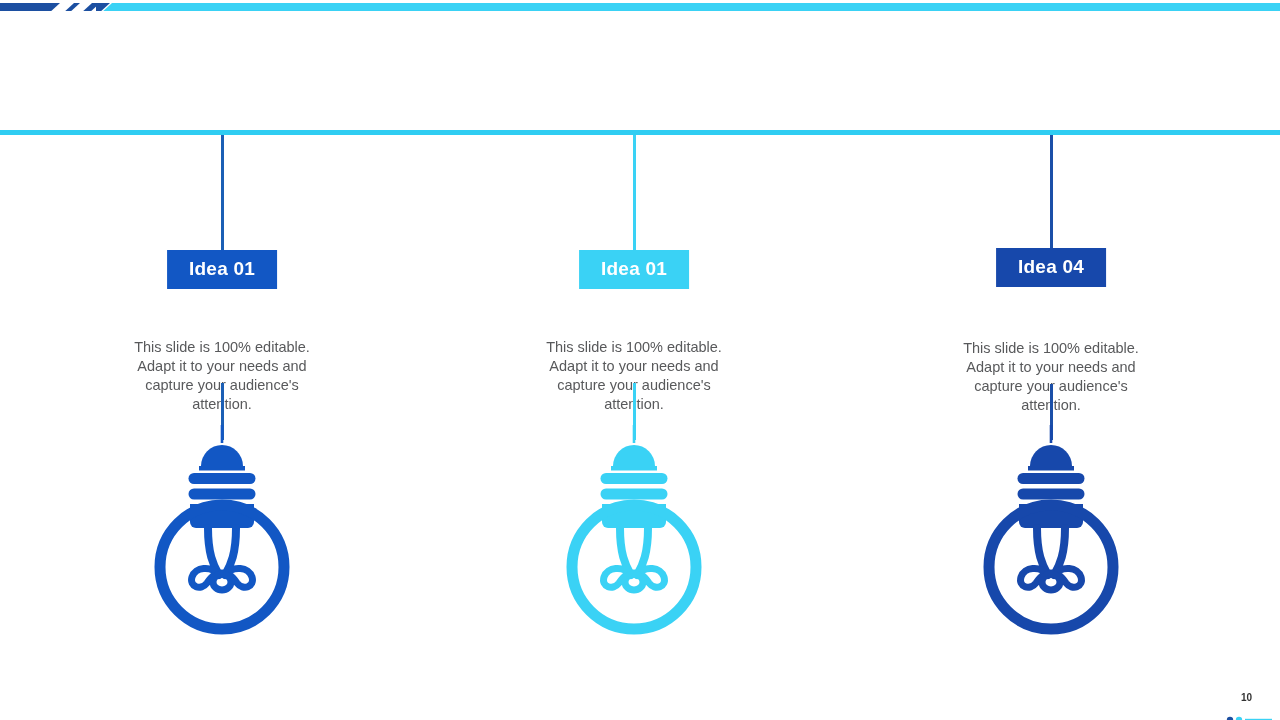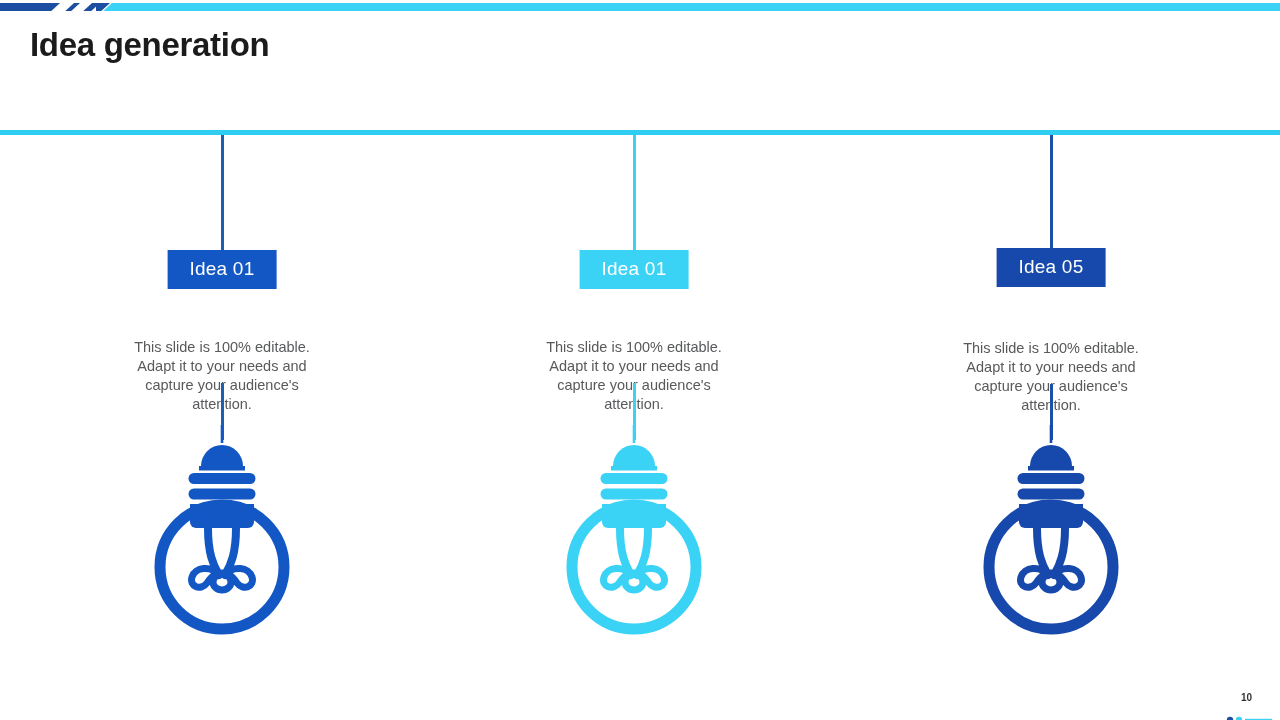--- a/index.html
+++ b/index.html
@@ -65,21 +65,21 @@
 
   .badge {
     position: absolute;
     top: 115px;
     left: 50%;
     transform: translateX(-50%);
     padding: 8px 22px 9px 22px;
     min-width: 108px;
     text-align: center;
     font-size: 19px;
-    font-weight: normal;
+    font-weight: bold;
     color: #ffffff;
     letter-spacing: 0.2px;
     white-space: nowrap;
   }
   .col-3 .badge { top: 113px; }
 
   .desc {
     position: absolute;
     top: 163px;
     left: 50%;
@@ -135,21 +135,20 @@
     <svg width="1280" height="11" viewBox="0 0 1280 11">
       <rect id="tb-left" x="0" y="0" width="96" height="11" fill="#1c4fa1"></rect>
       <rect id="tb-right" x="96" y="0" width="1184" height="11" fill="#3ad2f5"></rect>
       <polygon id="tb-sl1" points="60,0 74,0 62,11 48,11" fill="#ffffff"></polygon>
       <polygon id="tb-sl2" points="80,0 92,0 80,11 68,11" fill="#ffffff"></polygon>
       <polygon id="tb-sl3" points="100,0 112,0 100,11 88,11" fill="#ffffff"></polygon>
       <polygon id="tb-tip" points="96,0 110,0 98,11 96,11" fill="#1c4fa1"></polygon>
     </svg>
   </div>
 
-  <div class="page-title" style="color: rgb(27, 27, 27);">Idea generation</div>
 
   <div class="hrule" id="hrule" style="background: rgb(47, 205, 242);"></div>
 
   <div class="col col-1">
     <div class="connector-top" id="c1-top" style="background: rgb(27, 95, 181);"></div>
     <div class="badge" id="c1-badge" style="background: rgb(18, 87, 196);">Idea 01</div>
     <div class="desc" style="color: rgb(88, 89, 91);">This slide is 100% editable. Adapt it to your needs and capture your audience's attention.</div>
     <div class="connector-bottom" id="c1-bot" style="background: rgb(27, 95, 181);"></div>
     <div class="bulb-wrap">
       <svg viewBox="0 0 150 215">
@@ -189,21 +188,21 @@
           <path d="M89 103 C89 128 84 140 78 150" stroke-width="8" stroke-linecap="round"></path>
           <path d="M72 150 C64 140 48 142 45 152 C42 162 54 166 60 158 C65 151 68 148 75 148 C82 148 85 151 90 158 C96 166 108 162 105 152 C102 142 86 140 78 150" stroke-width="7" stroke-linejoin="round" stroke-linecap="round"></path>
           <ellipse cx="75" cy="157" rx="9" ry="8" stroke-width="7"></ellipse>
         </g>
       </svg>
     </div>
   </div>
 
   <div class="col col-3">
     <div class="connector-top" id="c3-top" style="background: rgb(27, 79, 168);"></div>
-    <div class="badge" id="c3-badge" style="background: rgb(23, 72, 171);">Idea 05</div>
+    <div class="badge" id="c3-badge" style="background: rgb(23, 72, 171);">Idea 04</div>
     <div class="desc" style="color: rgb(88, 89, 91);">This slide is 100% editable. Adapt it to your needs and capture your audience's attention.</div>
     <div class="connector-bottom" id="c3-bot" style="background: rgb(27, 79, 168);"></div>
     <div class="bulb-wrap">
       <svg viewBox="0 0 150 215">
         <g id="bulb3" fill="none" stroke="#1748ab">
           <line x1="75" y1="0" x2="75" y2="18" stroke-width="2.6"></line>
           <path d="M54 41 a21 21 0 0 1 42 0 z" fill="#1748ab" stroke="none"></path>
           <rect x="52" y="41" width="46" height="4.5" fill="#1748ab" stroke="none"></rect>
           <rect x="41.5" y="48" width="67" height="11" rx="5.5" fill="#1748ab" stroke="none"></rect>
           <rect x="41.5" y="63.5" width="67" height="11" rx="5.5" fill="#1748ab" stroke="none"></rect>

